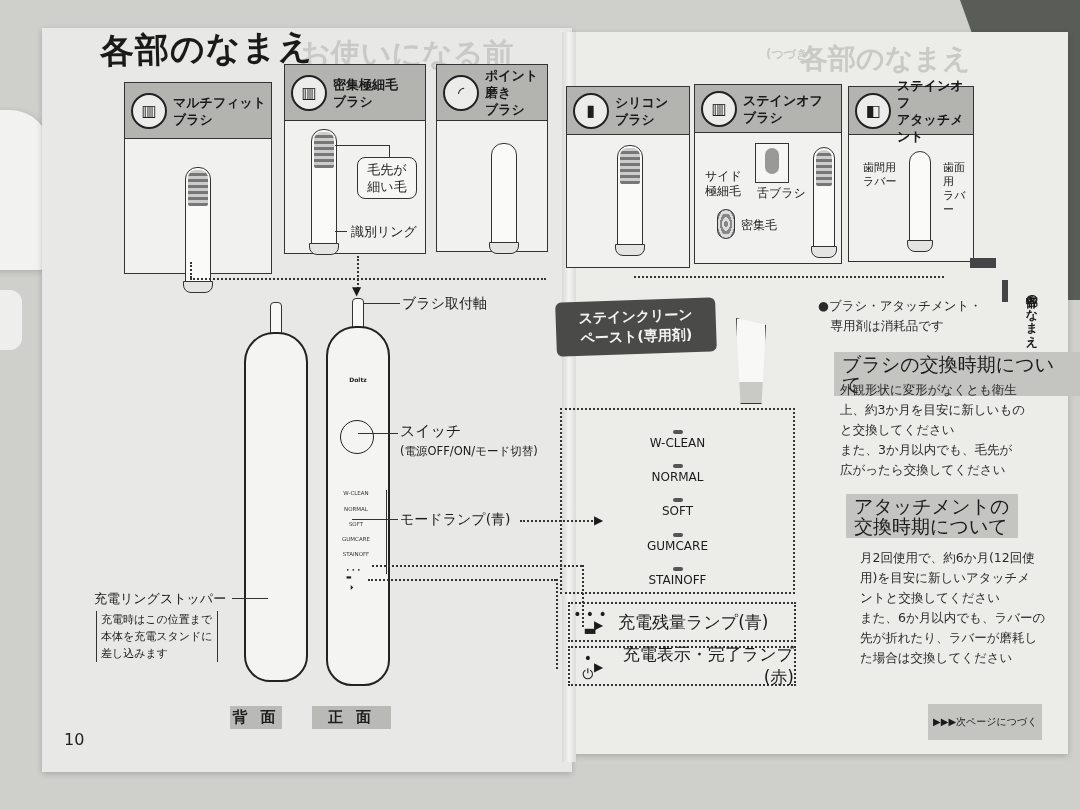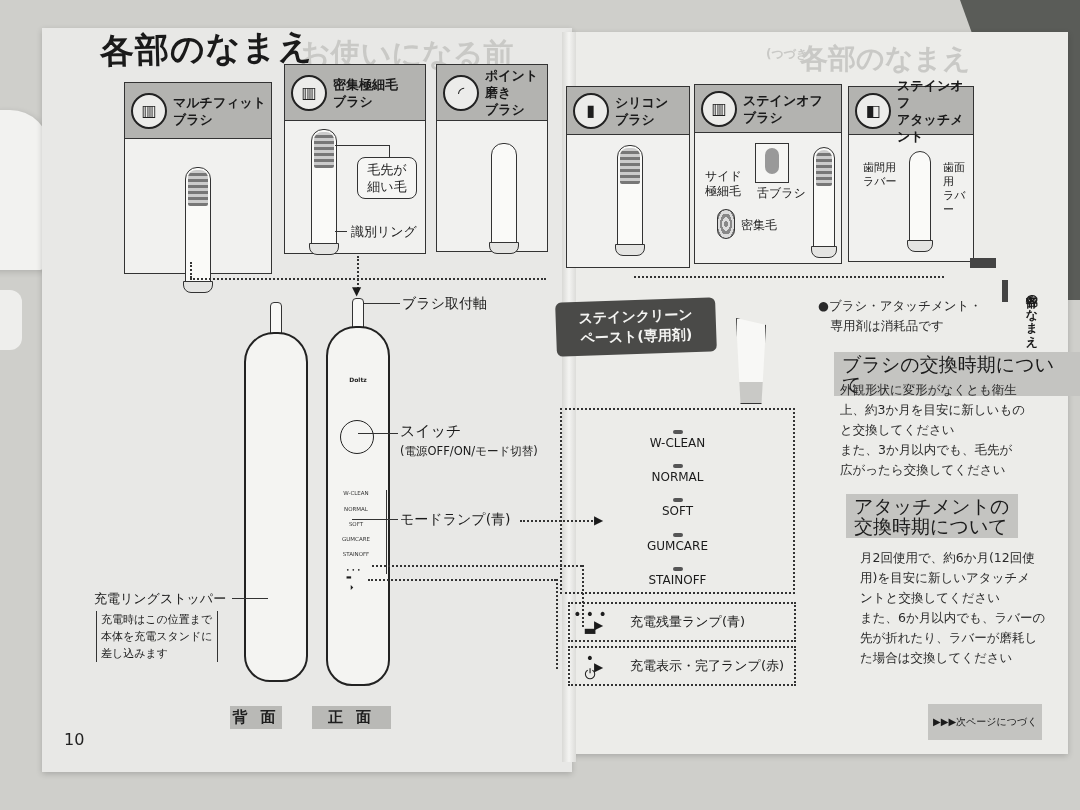--- a/index.html
+++ b/index.html
@@ -48,21 +48,21 @@
   .page-num { position: absolute; left: 24px; top: 716px; font-size: 16px; color: #222; }
 
   .paste-badge { position: absolute; left: 556px; top: 300px; width: 160px; height: 54px; background: #4a4a48; color: #f4f4f2; border-radius: 6px; font-size: 14px; font-weight: bold; line-height: 20px; text-align: center; padding-top: 6px; white-space: pre-line; transform: rotate(-2deg); }
   .tube { position: absolute; left: 736px; top: 318px; width: 30px; height: 86px; border: 1.5px solid #333; background: linear-gradient(180deg,#f8f8f6 0 75%,#c9c9c6 75%); clip-path: polygon(0 0,100% 8%,85% 100%,15% 100%); }
 
   .modes-box { position: absolute; left: 560px; top: 408px; width: 235px; height: 186px; border: 2px dotted #333; }
   .mode-item { position: absolute; left: 0; width: 235px; text-align: center; font-size: 12px; color: #1a1a1a; }
   .mode-led { display: block; margin: 0 auto 2px; width: 10px; height: 4px; background: #555; border-radius: 2px; }
   .lamp-row { position: absolute; left: 568px; width: 228px; height: 40px; border: 2px dotted #333; display: flex; align-items: center; }
   .lamp-icon { width: 40px; text-align: center; font-size: 14px; }
-  .lamp-label { font-size: 13px; color: #1a1a1a; margin-left: 20px; }
+  .lamp-label { font-size: 17px; color: #1a1a1a; margin-left: 8px; text-align: right; }
 
   .info { position: absolute; font-size: 12.5px; line-height: 20px; color: #2a2a2a; white-space: pre-line; }
   .info-head { position: absolute; background: #c4c4c1; font-size: 19px; line-height: 20px; padding: 2px 8px; color: #1a1a1a; white-space: pre-line; }
   .side-tab { position: absolute; left: 990px; top: 268px; width: 24px; writing-mode: vertical-rl; font-size: 12px; font-weight: bold; color: #1a1a1a; }
   .side-tab-mark { position: absolute; left: 970px; top: 258px; width: 26px; height: 10px; background: #444; }
   .side-tab-mark2 { position: absolute; left: 1002px; top: 280px; width: 6px; height: 22px; background: #444; }
   .next-page { position: absolute; left: 928px; top: 704px; background: #c4c4c1; font-size: 10px; padding: 11px 5px; color: #1a1a1a; }
 </style>
 </head>
 <body>

